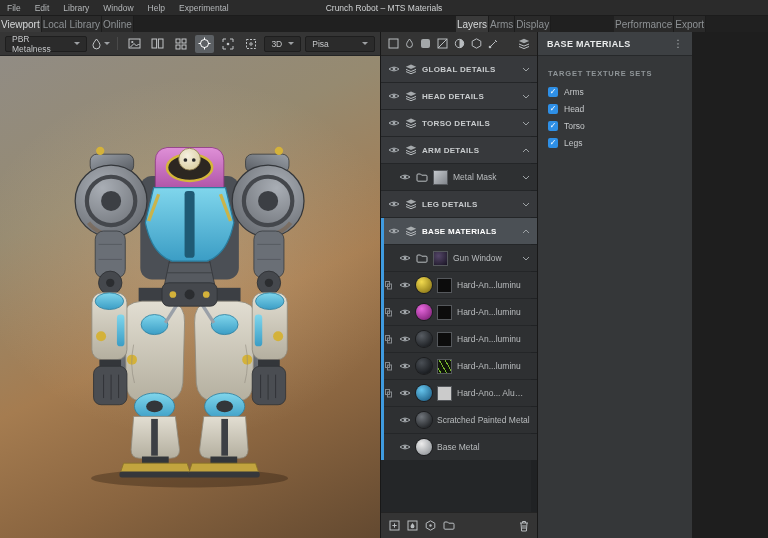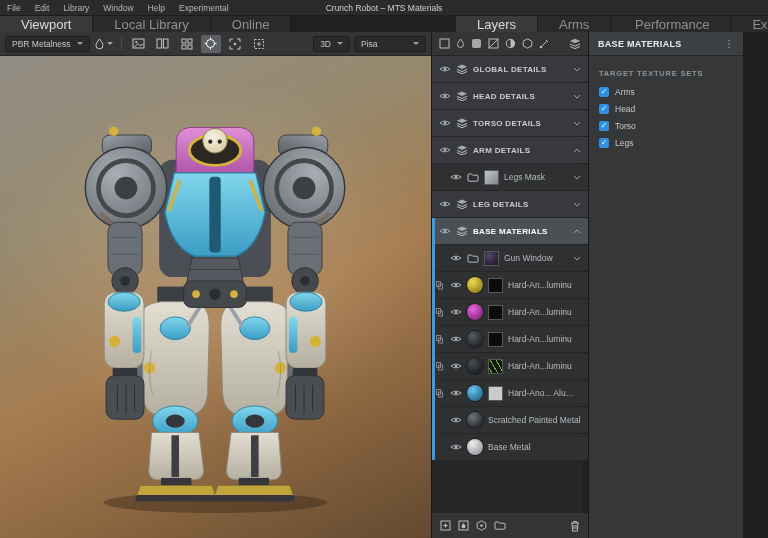--- a/index.html
+++ b/index.html
@@ -11,28 +11,28 @@
   .menubar { height:16px; background:#2b2b2b; display:flex; align-items:center;
              position:relative; border-bottom:1px solid #1c1c1c; }
   .menu-item { font-size:8.5px; color:#b4b7b9; padding:0 7px; height:100%; display:flex; align-items:center; cursor:default; }
   .win-title { position:absolute; left:50%; transform:translateX(-50%); font-size:8.5px; color:#cfd1d2; white-space:nowrap; }
 
   
   .tabrow { height:16px; display:flex; background:#202020; }
   .ltabs { width:456px; display:flex; }
   .rtabsA { width:158px; display:flex; }
   .rtabsB { width:154px; display:flex; }
-  .tab { padding:0 21px; font-size:13px; color:#8d9194; display:flex; align-items:center;
+  .tab { padding:0 1px; font-size:10px; color:#8d9194; display:flex; align-items:center;
          background:#2a2a2a; border-right:1px solid #1c1c1c; white-space:nowrap; }
   .tab.active { background:#3a3a3a; color:#d8dadb; }
   .spacer { flex:1; background:#202020; }
 
   
   .content { flex:1; display:flex; }
-  .left-col { width:432px; border-right:1px solid #181818; display:flex; flex-direction:column; }
+  .left-col { width:381px; border-right:1px solid #181818; display:flex; flex-direction:column; }
   .layers-col { width:157px; border-right:1px solid #181818; display:flex; flex-direction:column; background:#303234; }
   .props-col { width:154px; display:flex; flex-direction:column; background:#353739; }
 
   
   .toolbar { height:24px; background:#353535; border-bottom:1px solid #242424;
              display:flex; align-items:center; padding:0 5px; gap:4px; }
   .dropdown { height:16px; background:#2b2b2b; border:1px solid #1e1e1e; border-radius:2px;
               font-size:8.5px; color:#c6c8ca; display:flex; align-items:center; padding:0 6px; gap:6px; cursor:default; }
   .caret { width:0; height:0; border-left:3px solid transparent; border-right:3px solid transparent;
            border-top:3.5px solid #9da0a3; }
@@ -442,21 +442,21 @@
                 <path d="M1 4 Q6 0.2 11 4 Q6 7.8 1 4 Z" fill="none" stroke="currentColor"></path>
                 <circle cx="6" cy="4" r="1.4" fill="currentColor"></circle>
               </svg>
             </span>
           <span class="gicon">
               <svg class="ic" width="12" height="9" viewBox="0 0 12 9">
                 <path d="M1 2 Q1 1 2 1 L4.5 1 L5.7 2.2 L10 2.2 Q11 2.2 11 3.2 L11 7.2 Q11 8.2 10 8.2 L2 8.2 Q1 8.2 1 7.2 Z" fill="none" stroke="currentColor"></path>
               </svg>
             </span>
           <span class="thumb" style="background: linear-gradient(135deg, rgb(195, 199, 204), rgb(130, 134, 140));"></span>
-          <span class="mname">Legs Mask</span>
+          <span class="mname">Metal Mask</span>
           <span class="chev">
               <svg class="ic" width="8" height="5" viewBox="0 0 8 5">
                 <path d="M1 1 L4 4 L7 1" fill="none" stroke="currentColor"></path>
               </svg>
             </span>
         </div>
 
         <div class="row group">
           <span class="eye">
               <svg class="ic" width="12" height="8" viewBox="0 0 12 8">

